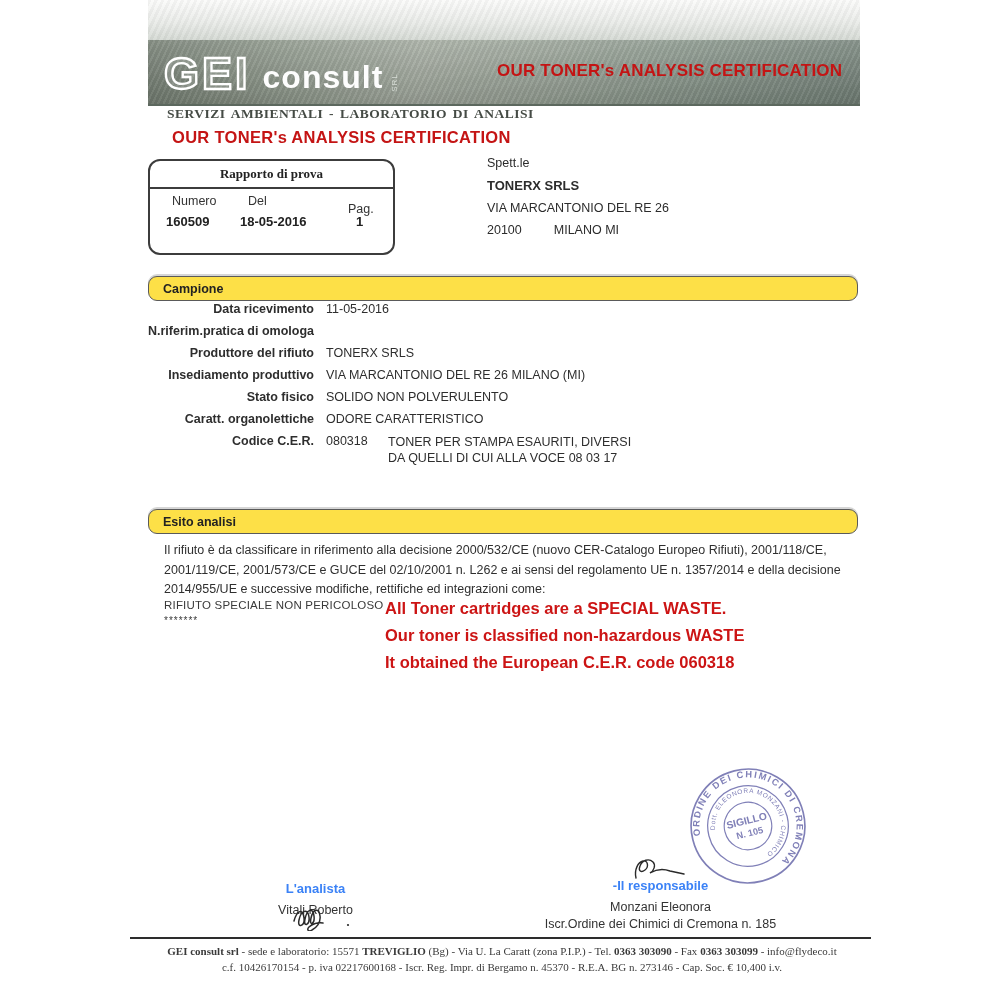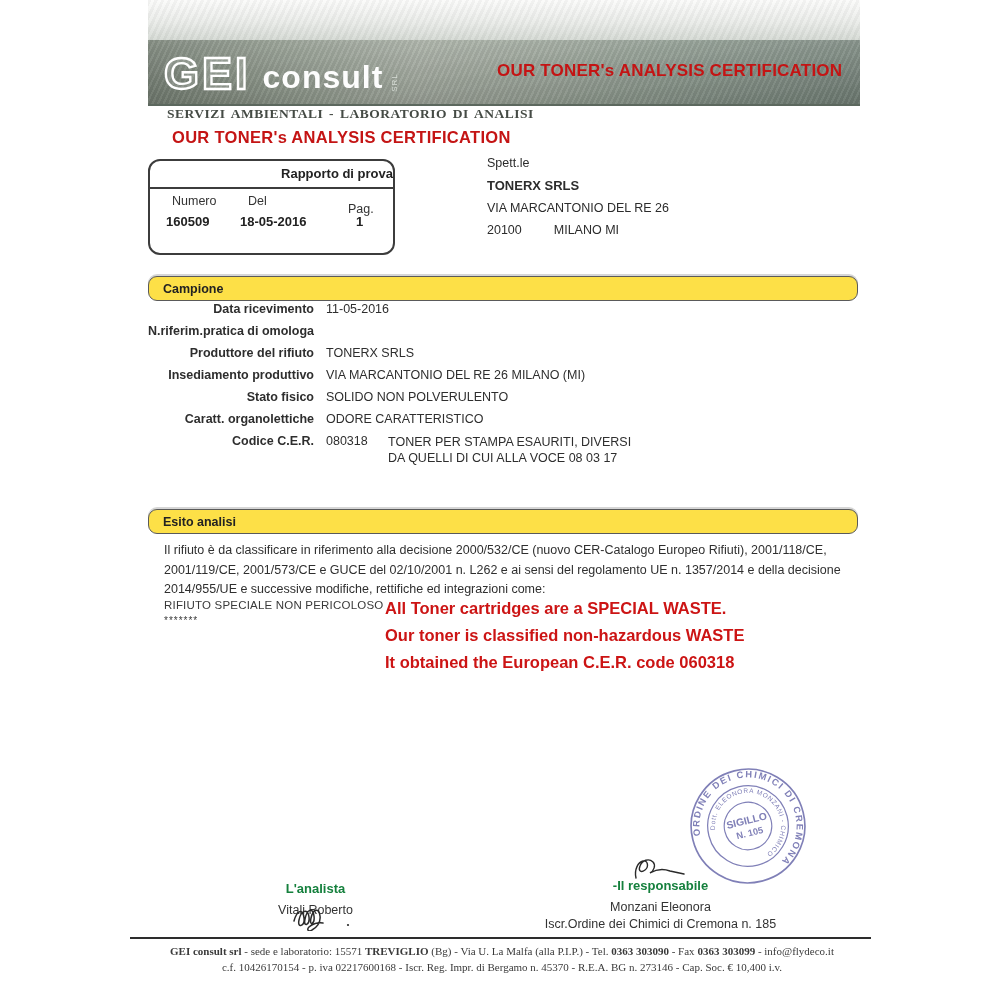--- a/index.html
+++ b/index.html
@@ -47,21 +47,21 @@
   }
   .red-title{
     left:172px;top:128px;font-size:16.5px;font-weight:700;color:#c41414;letter-spacing:0.3px;
   }
 
   
   .report-box{
     left:148px;top:159px;width:243px;height:92px;
     border:2px solid #3c3c3c;border-radius:12px;background:#fff;
   }
-  .report-title{position:absolute;top:5px;left:0;right:0;text-align:right;font-weight:700;font-size:13px;color:#222;}
+  .report-title{position:absolute;top:5px;left:0;right:0;text-align:center;font-weight:700;font-size:13px;color:#222;font-family:Liberation Serif, serif;}
   .report-divider{position:absolute;top:26px;left:0;right:0;border-top:2px solid #3c3c3c;}
   .rb-label{position:absolute;font-size:12.5px;color:#333;}
   .rb-value{position:absolute;font-size:13px;font-weight:700;color:#222;}
 
   
   .recipient{left:455px;top:156px;font-size:12.5px;color:#2c2c2c;}
   .recipient div{margin-bottom:8px;margin-left:32px;}
   .recip-name{font-weight:700;font-size:13px;}
   .recip-city{margin-left:32px;}
 
@@ -86,21 +86,21 @@
   .paragraph{left:164px;top:541px;width:697px;font-size:12.5px;line-height:19.5px;color:#2f2f2f;}
   .classification{left:164px;top:599px;font-size:11.5px;color:#3a3a3a;letter-spacing:0.2px;}
   .stars{margin-top:4px;font-size:10px;letter-spacing:1px;color:#3a3a3a;}
   .red-note{left:385px;top:595px;font-size:16.5px;font-weight:700;color:#cc1414;line-height:27px;}
 
   
   .stamp{left:686px;top:764px;width:124px;height:124px;transform:rotate(-14deg);opacity:0.85;}
 
   
   .analyst-block{left:228px;top:881px;width:175px;text-align:center;}
-  .sig-title{font-weight:700;font-size:13px;color:#15803d;}
+  .sig-title{font-weight:700;font-size:13px;color:#3b82f6;}
   .sig-name{font-size:12.5px;color:#333;margin-top:7px;}
   .analyst-squiggle{left:290px;top:903px;}
   .manager-block{left:538px;top:878px;width:245px;text-align:center;}
   .sig-reg{font-size:12.5px;color:#333;margin-top:3px;}
   .manager-squiggle{left:628px;top:852px;}
 
   
   .footer-rule{left:130px;top:937px;width:741px;height:2px;background:#2d2d2d;}
   .footer{
     left:140px;top:944px;width:724px;text-align:center;
@@ -234,15 +234,15 @@
   <div class="sig-name">Vitali Roberto</div>
 </div>
 
 <svg class="abs analyst-squiggle" width="70" height="28" viewBox="0 0 70 28">
   <path d="M4,18 c3,-11 9,-13 10,-3 c1,8 -7,11 -5,2 c2,-10 9,-12 10,-3 c1,8 -6,11 -4,2 c2,-10 8,-12 9,-3 c1,8 -5,11 -3,2 c2,-9 8,-11 9,-2 c1,7 -4,12 -8,14 c-3,2 -6,0 -3,-3 c3,-3 9,-5 14,-4" fill="none" stroke="#2a2a2a" stroke-width="1.5" stroke-linecap="round"></path>
   <circle cx="58" cy="22" r="1.1" fill="#2a2a2a"></circle>
 </svg>
 
 <div class="abs footer-rule"></div>
 <div class="abs footer">
-  <div><span class="b">GEI consult srl</span><span> - sede e laboratorio: 15571 </span><span class="b">TREVIGLIO</span><span> (Bg) - Via U. La Malfa (alla P.I.P.) - Tel. </span><span class="b">0363 303090</span><span> - Fax </span><span class="b">0363 303099</span><span> - info@flydeco.it</span></div>
+  <div><span class="b">GEI consult srl</span><span> - sede e laboratorio: 15571 </span><span class="b">TREVIGLIO</span><span> (Bg) - Via U. La Caratt (zona P.I.P.) - Tel. </span><span class="b">0363 303090</span><span> - Fax </span><span class="b">0363 303099</span><span> - info@flydeco.it</span></div>
   <div>c.f. 10426170154 - p. iva 02217600168 - Iscr. Reg. Impr. di Bergamo n. 45370 - R.E.A. BG n. 273146 - Cap. Soc. € 10,400 i.v.</div>
 </div>
 
 </body></html>

